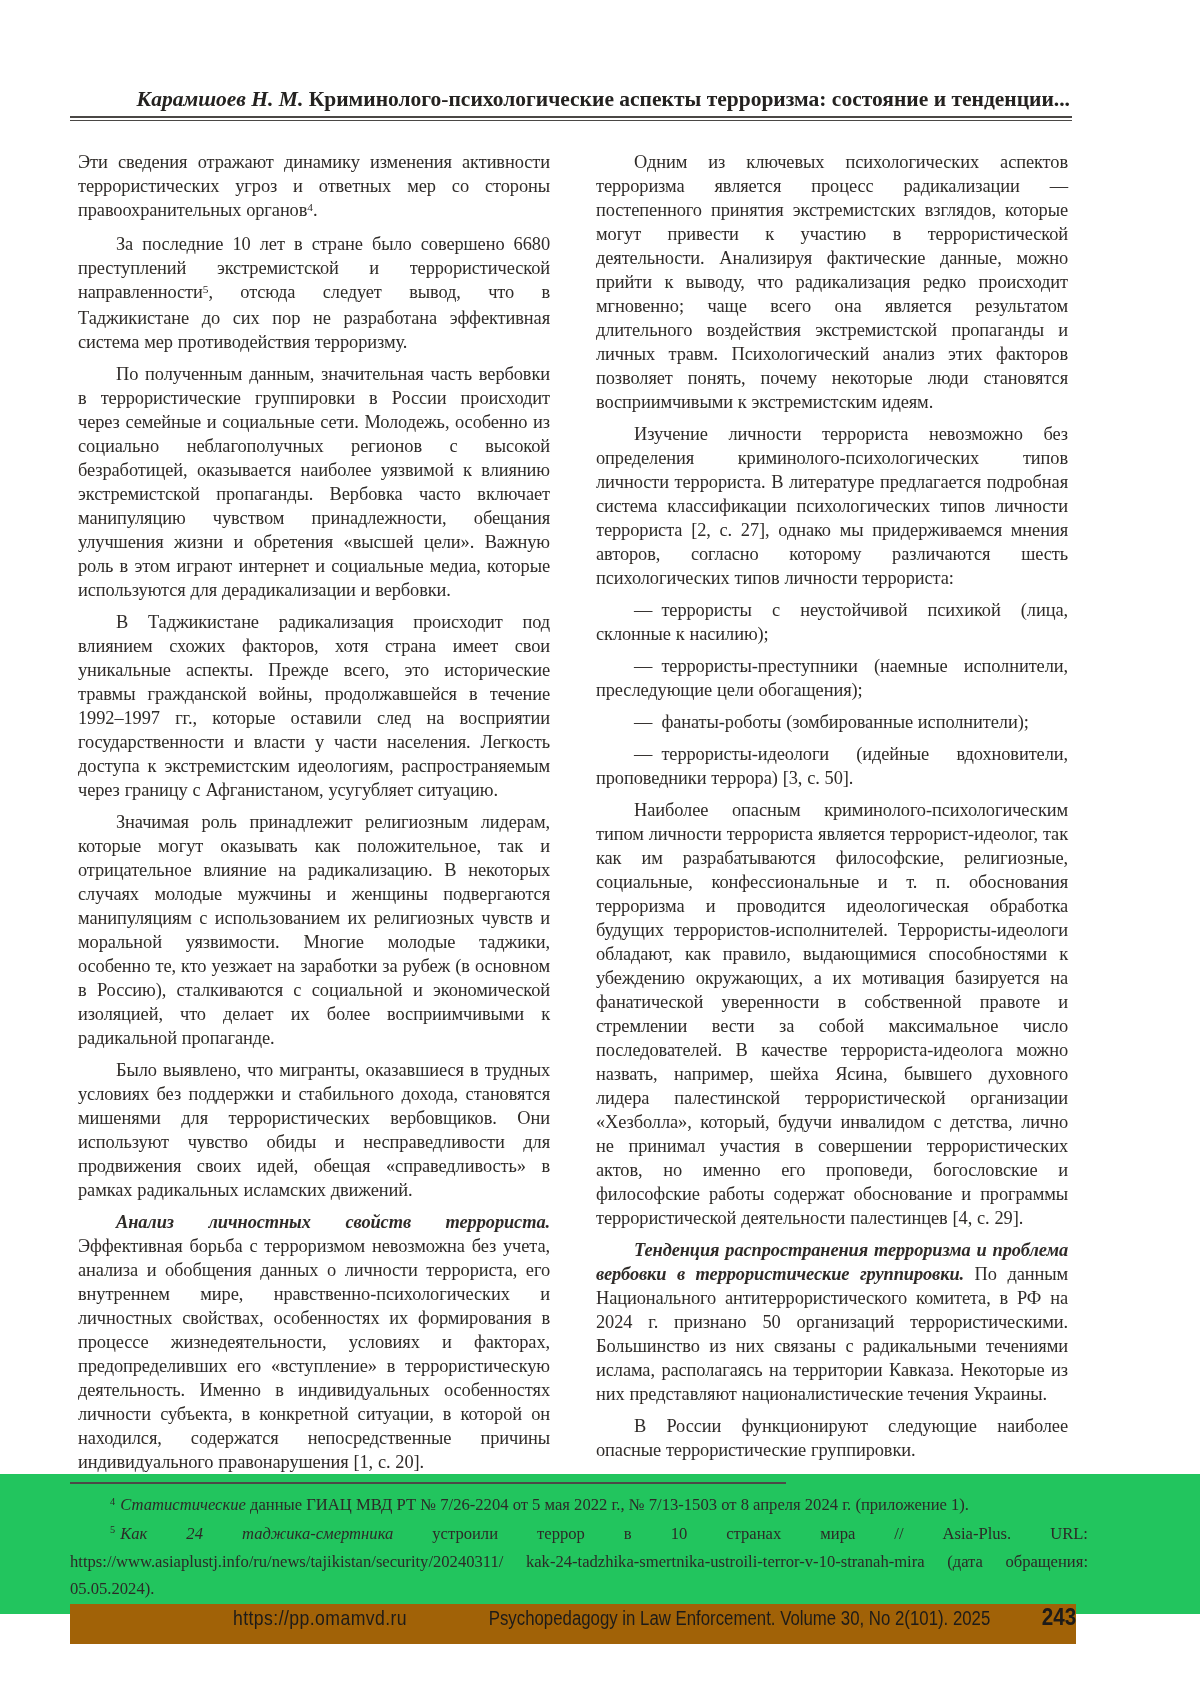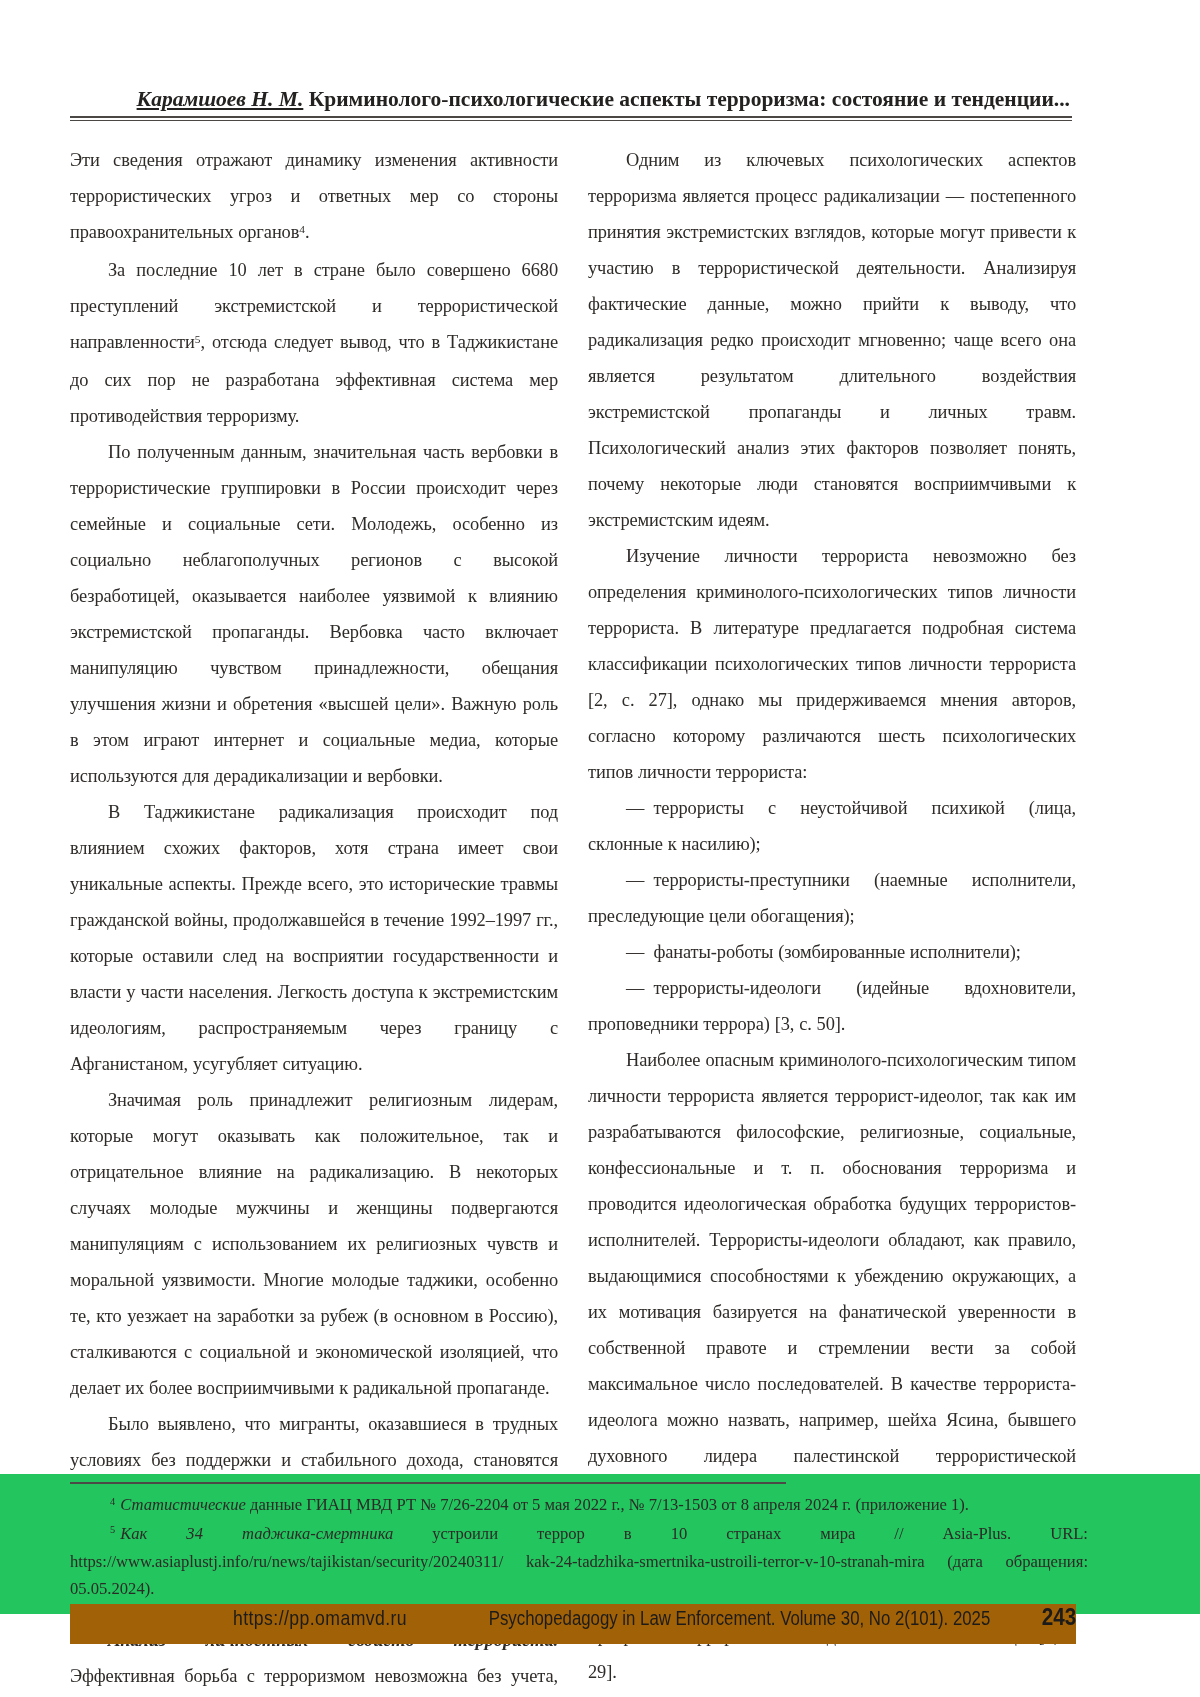--- a/index.html
+++ b/index.html
@@ -13,38 +13,38 @@
     color:#2f2b28;
   }
   
   .running-head{
     position:absolute;top:86px;left:70px;width:1000px;
     text-align:right;
     font-size:21.5px;line-height:26px;
     font-weight:bold;color:#242220;
     white-space:nowrap;
   }
-  .running-head .author{font-style:italic;text-decoration:underline;}
+  .running-head .author{font-style:italic;}
   .header-rule{
     position:absolute;top:116px;left:70px;width:1002px;
     height:2px;
     border-top:2.6px solid #4a4745;
     border-bottom:1.3px solid #4a4745;
   }
   
   .body-columns{
     position:absolute;top:142px;left:70px;width:1006px;
     display:flex;gap:30px;
   }
   .col{width:488px;text-align:justify;}
   .para{
-    margin:0;
+    margin:8px;
     text-indent:38px;
     font-size:18.4px;
-    line-height:36px;
+    line-height:24px;
     letter-spacing:-0.1px;
     word-spacing:0.4px;
   }
   .para.noindent{text-indent:0;}
   .run{white-space:pre-wrap;}
   .run.boldItalic{font-weight:bold;font-style:italic;}
   .run.italic{font-style:italic;}
   .run.sup{font-size:0.62em;position:relative;top:-0.48em;letter-spacing:0;}
   
   .footnote-section{
@@ -114,21 +114,21 @@
         <p class="para"><span class="run boldItalic">Тенденция распространения терроризма и проблема вербовки в террористические группировки. </span><span class="run normal">По данным Национального антитеррористического комитета, в РФ на 2024 г. признано 50 организаций террористическими. Большинство из них связаны с радикальными течениями ислама, располагаясь на территории Кавказа. Некоторые из них представляют националистические течения Украины.</span></p>
         <p class="para"><span class="run normal">В России функционируют следующие наиболее опасные террористические группировки.</span></p>
       </div>
   </div>
 
   <div class="footnote-section">
     <div class="footnote-inner">
       <div class="footnote-separator"></div>
       <div id="footnote-list">
           <p class="footnote"><span class="fnmark">4</span><span class="run italic">Статистические </span><span class="run normal">данные ГИАЦ МВД РТ № 7/26-2204 от 5 мая 2022 г., № 7/13-1503 от 8 апреля 2024 г. (приложение 1).</span></p>
-          <p class="footnote"><span class="fnmark">5</span><span class="run italic">Как 34 таджика-смертника </span><span class="run normal">устроили террор в 10 странах мира // Asia-Plus. URL: https://www.asiaplustj.info/ru/news/tajikistan/security/20240311/ kak-24-tadzhika-smertnika-ustroili-terror-v-10-stranah-mira (дата обращения: 05.05.2024).</span></p>
+          <p class="footnote"><span class="fnmark">5</span><span class="run italic">Как 24 таджика-смертника </span><span class="run normal">устроили террор в 10 странах мира // Asia-Plus. URL: https://www.asiaplustj.info/ru/news/tajikistan/security/20240311/ kak-24-tadzhika-smertnika-ustroili-terror-v-10-stranah-mira (дата обращения: 05.05.2024).</span></p>
         </div>
     </div>
   </div>
 
   <div class="page-footer">
     <span class="footer-url">https://pp.omamvd.ru</span>
     <span class="footer-journal">Psychopedagogy in Law Enforcement. Volume 30, No 2(101). 2025</span>
     <span class="footer-page">243</span>
   </div>
 

